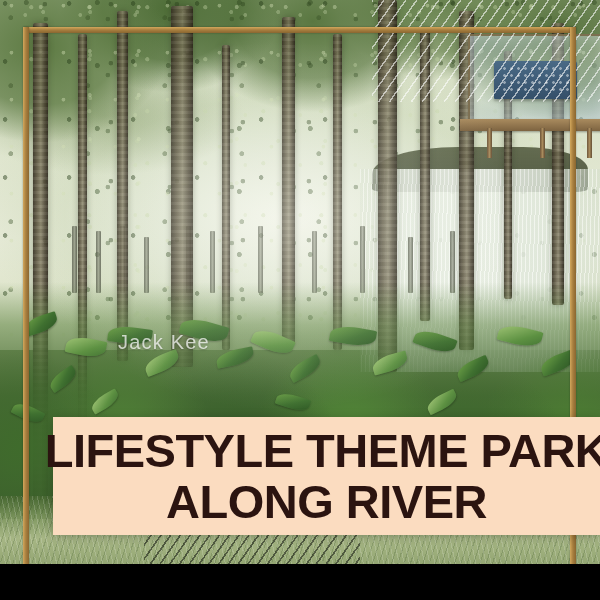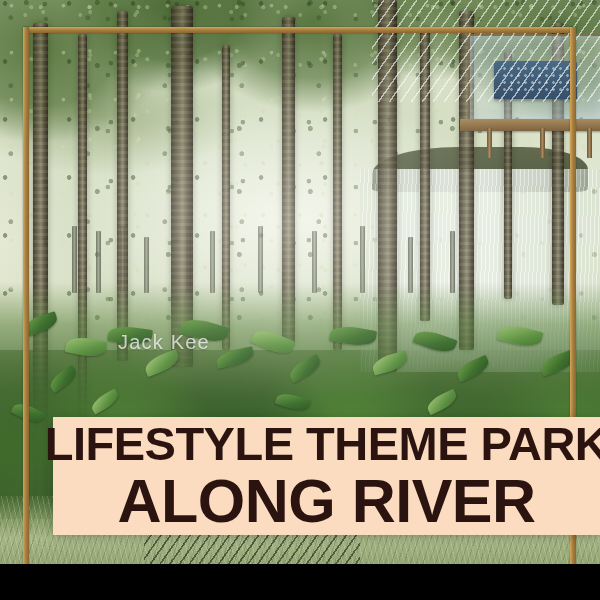--- a/index.html
+++ b/index.html
@@ -209,21 +209,21 @@
   }
   .banner-line{
     color:#2b1410;
     font-weight:700;
     line-height:1.0;
     white-space:nowrap;
     letter-spacing:-0.5px;
     text-align:center;
   }
   #banner-line-1{font-size:47px;}
-  #banner-line-2{font-size:61px;margin-top:4px;}
+  #banner-line-2{font-size:47px;margin-top:4px;}
 </style>
 </head>
 <body>
 
 <div id="poster">
 
   <div class="photo">
 
     <div class="sky"></div>
     <div class="canopy-far"></div>

